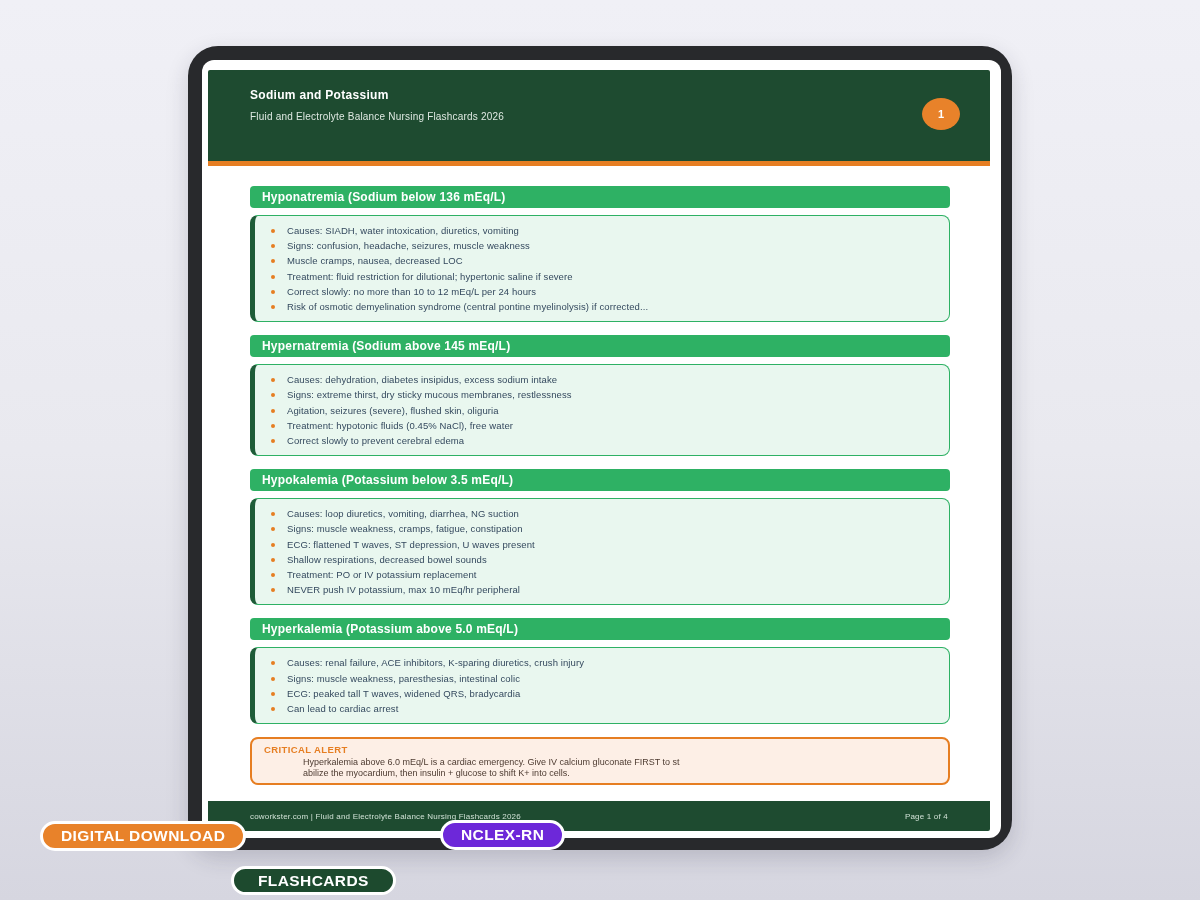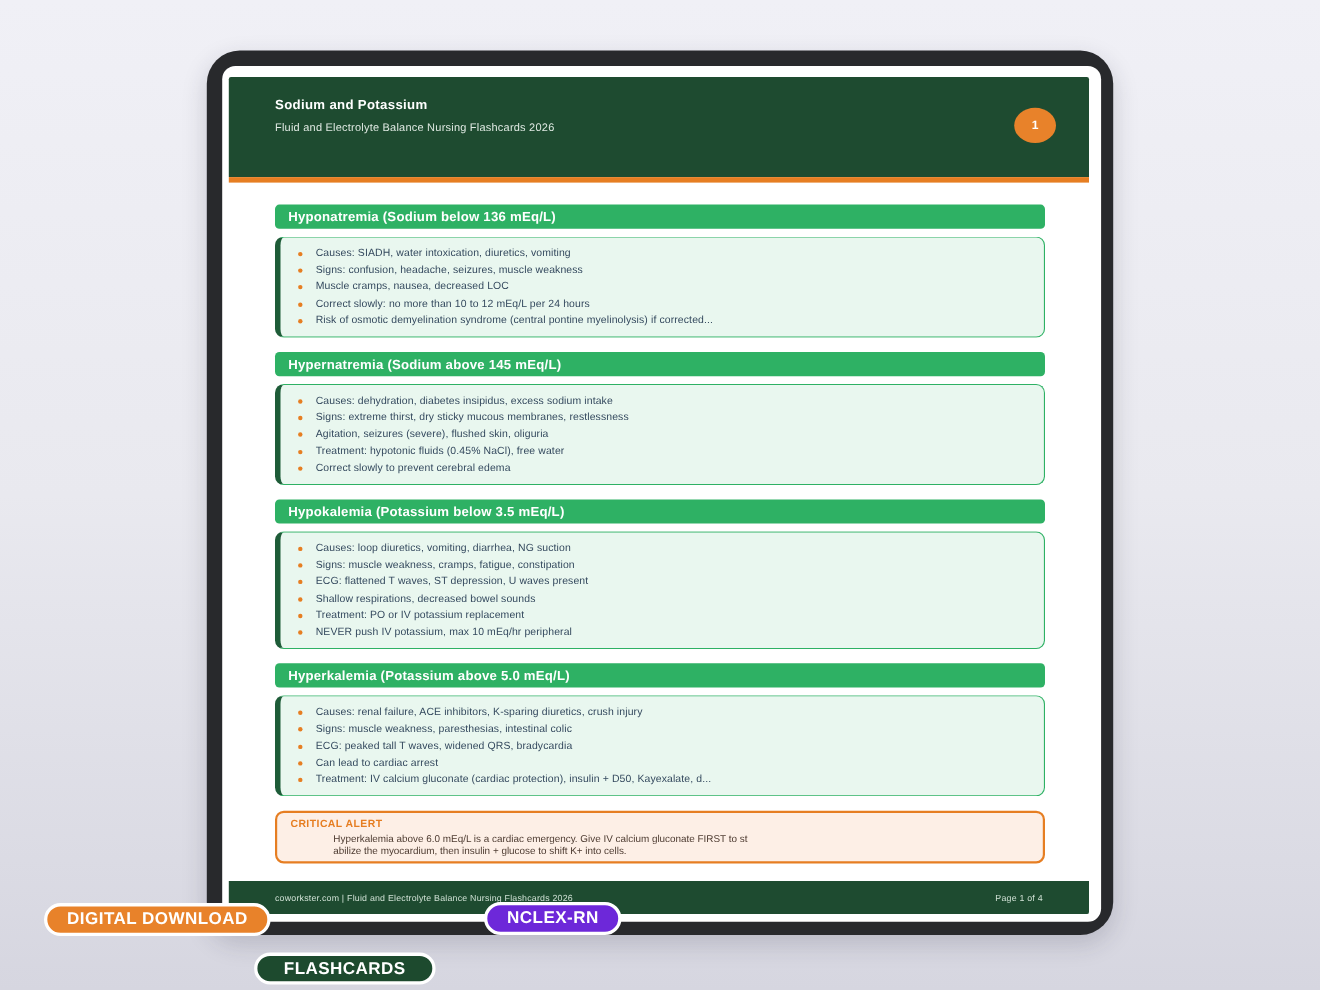--- a/index.html
+++ b/index.html
@@ -111,20 +111,24 @@
                 <div class="bullet-row">
                   <span class="bullet-dot"></span>
                   <span class="bullet-text">Signs: confusion, headache, seizures, muscle weakness</span>
                 </div>
                 <div class="bullet-row">
                   <span class="bullet-dot"></span>
                   <span class="bullet-text">Muscle cramps, nausea, decreased LOC</span>
                 </div>
                 <div class="bullet-row">
                   <span class="bullet-dot"></span>
+                  <span class="bullet-text">Treatment: fluid restriction for dilutional; hypertonic saline if severe</span>
+                </div>
+                <div class="bullet-row">
+                  <span class="bullet-dot"></span>
                   <span class="bullet-text">Correct slowly: no more than 10 to 12 mEq/L per 24 hours</span>
                 </div>
                 <div class="bullet-row">
                   <span class="bullet-dot"></span>
                   <span class="bullet-text">Risk of osmotic demyelination syndrome (central pontine myelinolysis) if corrected...</span>
                 </div>
               </div>
             </div>
             <div class="flash-section">
               <div class="section-bar">Hypernatremia (Sodium above 145 mEq/L)</div>
@@ -191,24 +195,20 @@
                   <span class="bullet-dot"></span>
                   <span class="bullet-text">Signs: muscle weakness, paresthesias, intestinal colic</span>
                 </div>
                 <div class="bullet-row">
                   <span class="bullet-dot"></span>
                   <span class="bullet-text">ECG: peaked tall T waves, widened QRS, bradycardia</span>
                 </div>
                 <div class="bullet-row">
                   <span class="bullet-dot"></span>
                   <span class="bullet-text">Can lead to cardiac arrest</span>
-                </div>
-                <div class="bullet-row">
-                  <span class="bullet-dot"></span>
-                  <span class="bullet-text">Treatment: IV calcium gluconate (cardiac protection), insulin + D50, Kayexalate, d...</span>
                 </div>
               </div>
             </div>
           </div>
 
         <div class="alert-box">
           <div class="alert-title">CRITICAL ALERT</div>
           <div class="alert-line">Hyperkalemia above 6.0 mEq/L is a cardiac emergency. Give IV calcium gluconate FIRST to st</div>
           <div class="alert-line">abilize the myocardium, then insulin + glucose to shift K+ into cells.</div>
         </div>

